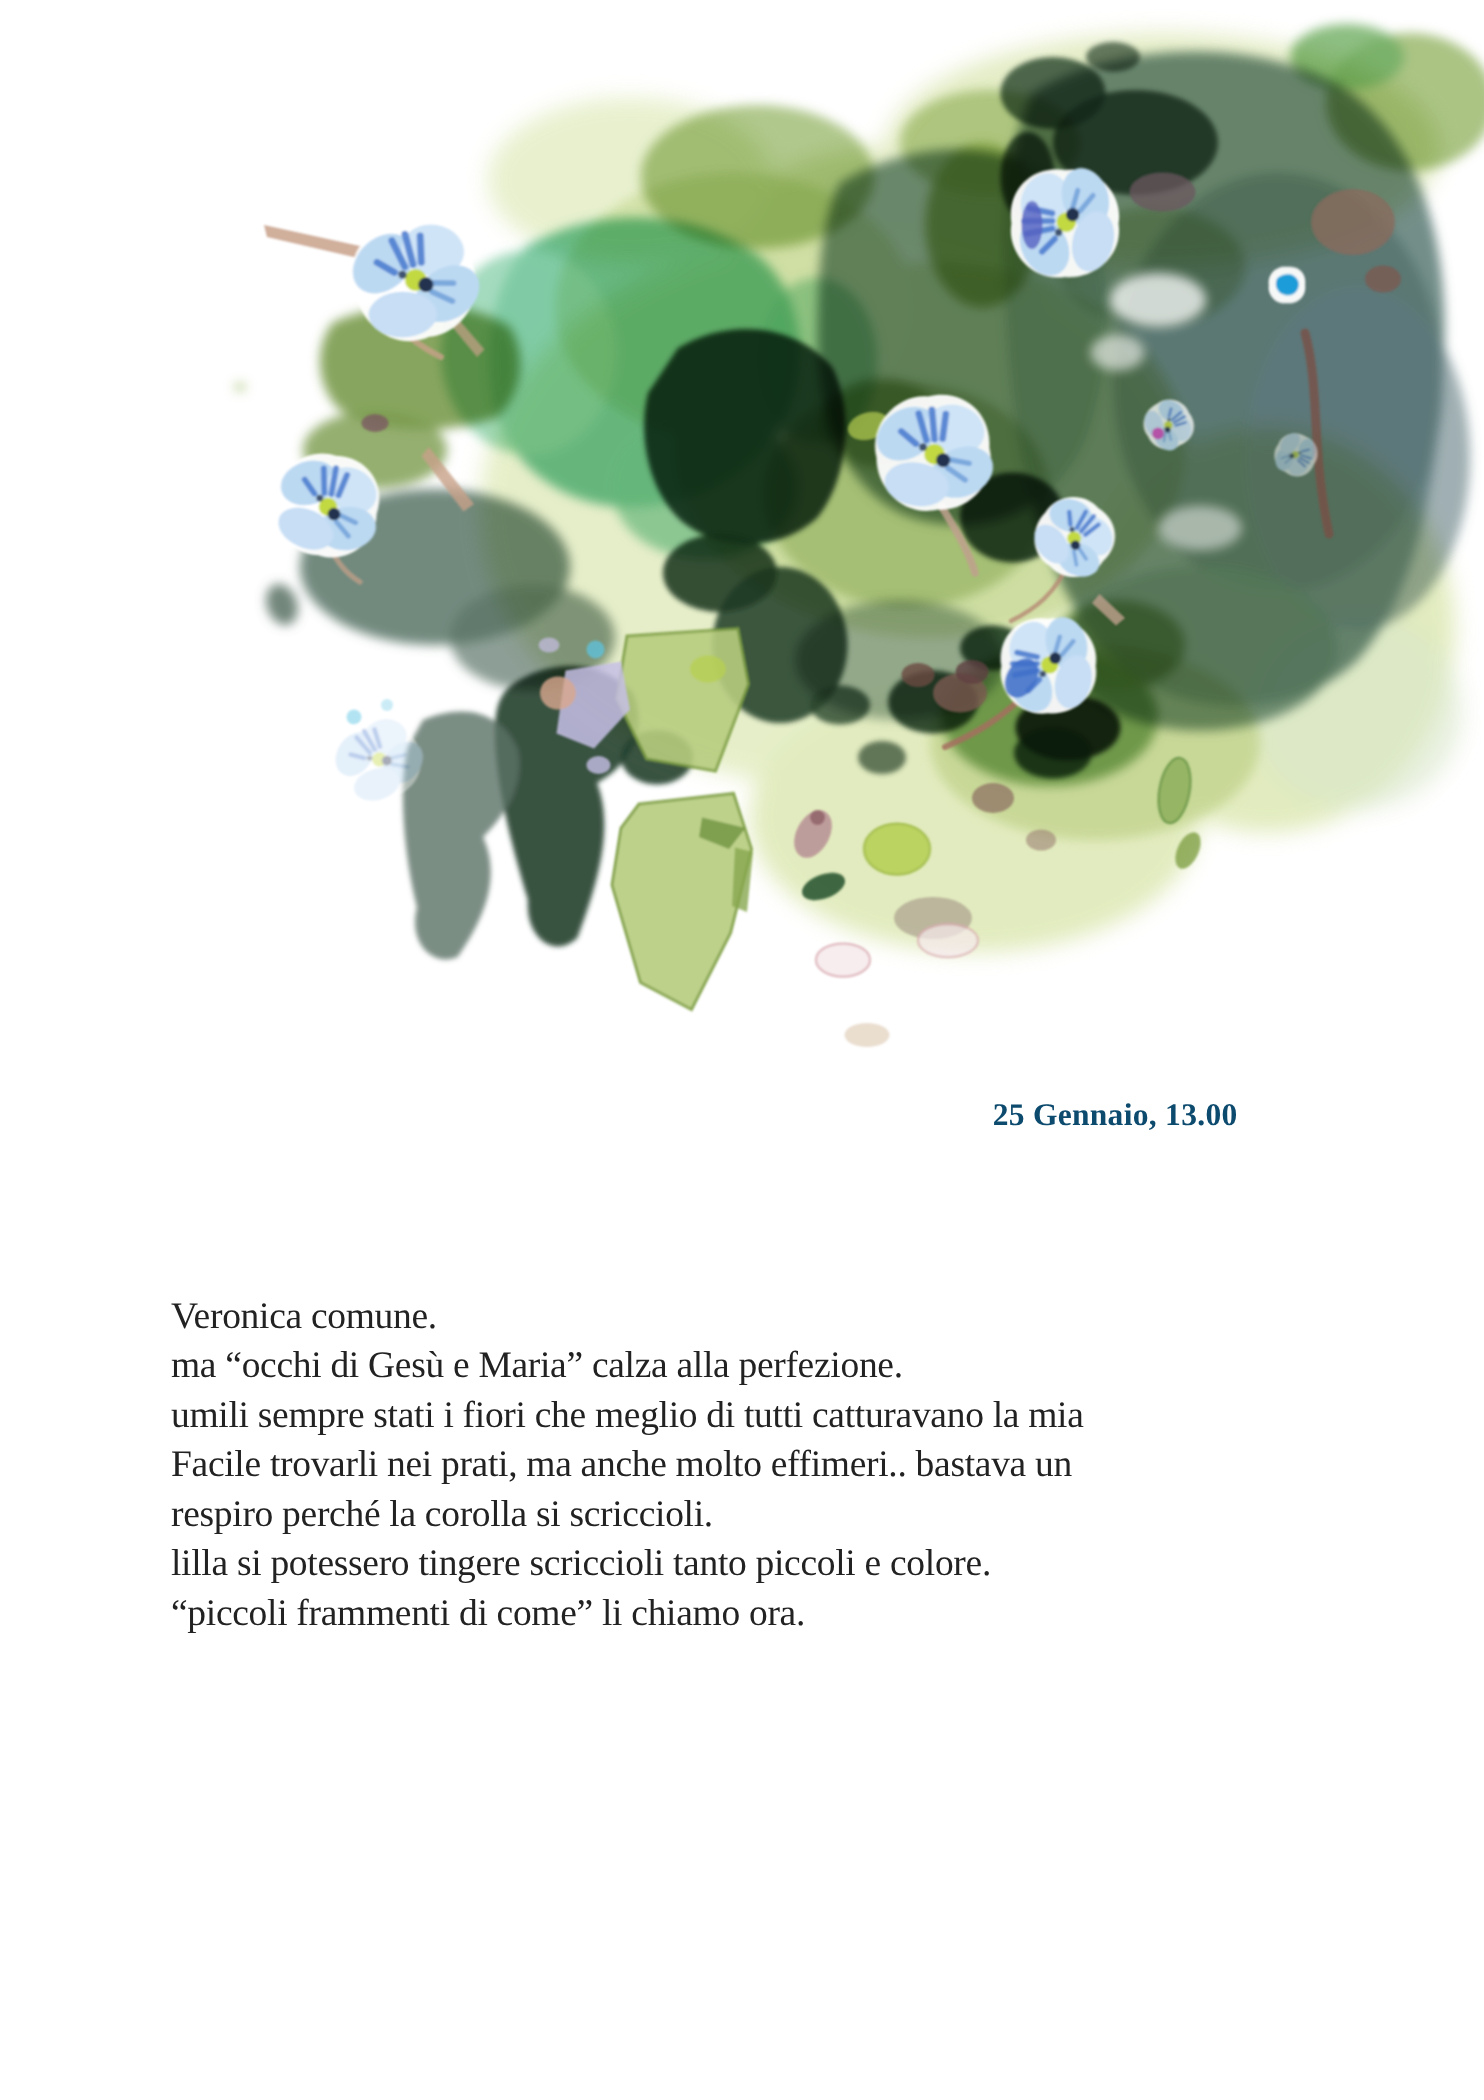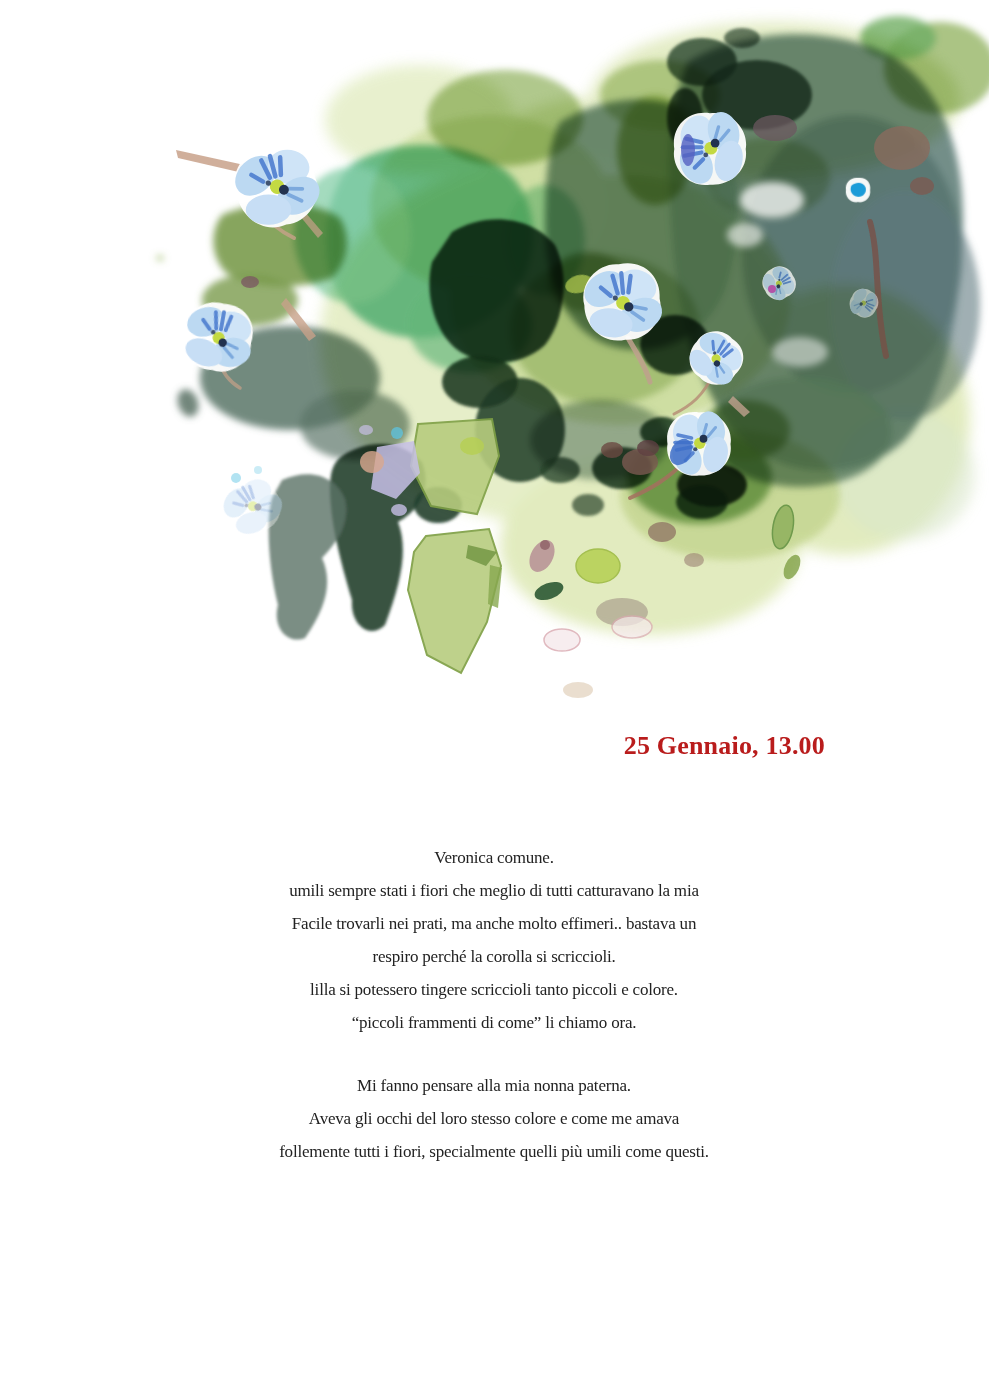--- a/index.html
+++ b/index.html
@@ -10,28 +10,28 @@
     overflow:hidden;
     font-family:"Liberation Serif", serif;
   }
   .painting{
     position:absolute;top:0;left:0;width:989px;height:720px;
     isolation:isolate;
   }
   .date-line{
     position:absolute;top:731px;left:0;right:164px;
     text-align:right;
-    font-size:26px;font-weight:bold;color:#b91c1c;
+    font-size:21px;font-weight:bold;color:#0c4a6e;
     letter-spacing:0.2px;
     white-space:nowrap;
   }
   .journal{
-    position:absolute;top:841px;left:114px;width:760px;
-    text-align:center;
-    font-size:17px;line-height:33px;color:#222222;
+    position:absolute;top:861px;left:114px;width:760px;
+    text-align:left;
+    font-size:25px;line-height:33px;color:#222222;
     letter-spacing:-0.2px;
   }
   .journal .para2{margin-top:30px;}
   .journal div{white-space:nowrap;}
   .blend{mix-blend-mode:multiply;}
 </style>
 </head>
 <body>
 
 <div class="page">
@@ -223,26 +223,22 @@
       <use href="#fl" transform="translate(699 444) rotate(-90) scale(1.5)"></use>
       <ellipse cx="681" cy="452" rx="10" ry="14" transform="rotate(30 681 452)" fill="#3f6fc8" opacity="0.85"></ellipse>
     </g>
   </svg>
 
   <div class="date-line">25 Gennaio, 13.00</div>
 
   <div class="journal">
     <div class="para1">
       <div>Veronica comune.</div>
+      <div>ma “occhi di Gesù e Maria” calza alla perfezione.</div>
       <div>umili sempre stati i fiori che meglio di tutti catturavano la mia</div>
       <div>Facile trovarli nei prati, ma anche molto effimeri.. bastava un</div>
       <div>respiro perché la corolla si scriccioli.</div>
       <div>lilla si potessero tingere scriccioli tanto piccoli e colore.</div>
       <div>“piccoli frammenti di come” li chiamo ora.</div>
     </div>
-    <div class="para2">
-      <div>Mi fanno pensare alla mia nonna paterna.</div>
-      <div>Aveva gli occhi del loro stesso colore e come me amava</div>
-      <div>follemente tutti i fiori, specialmente quelli più umili come questi.</div>
-    </div>
   </div>
 
 </div>
 
 </body></html>

